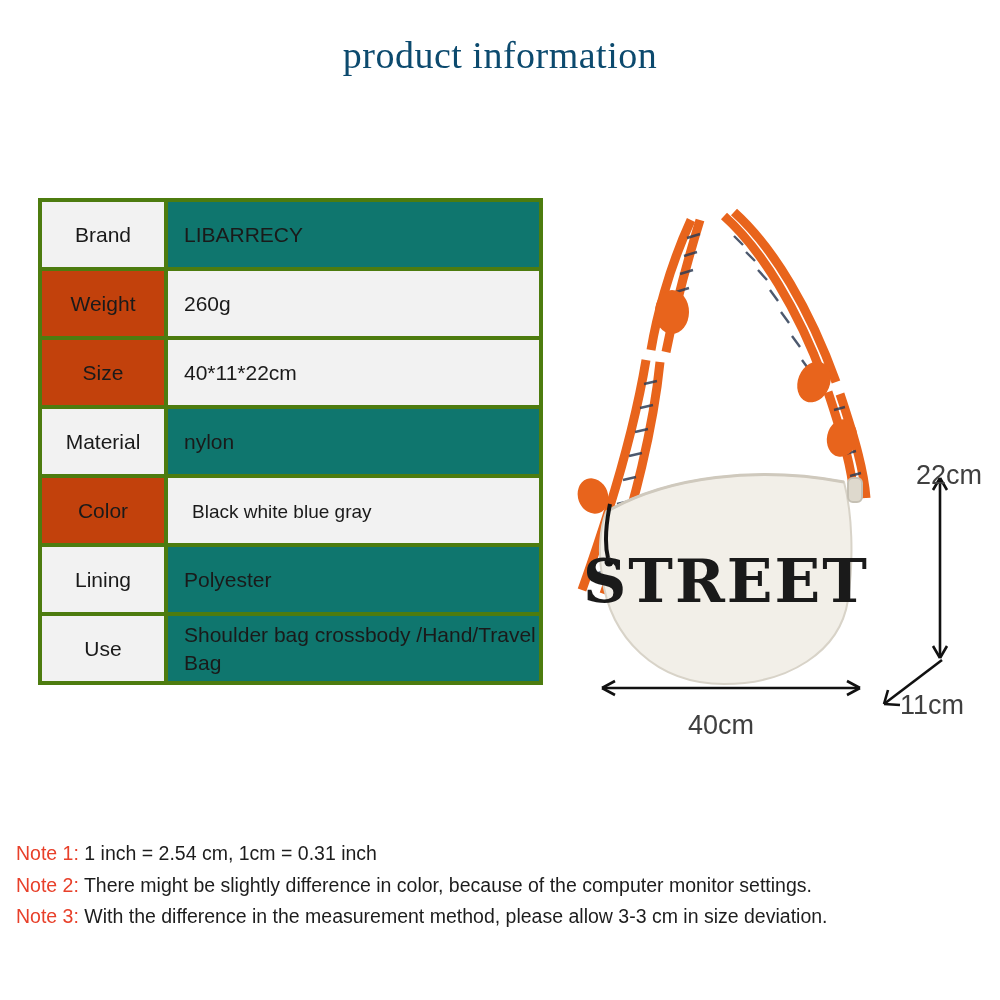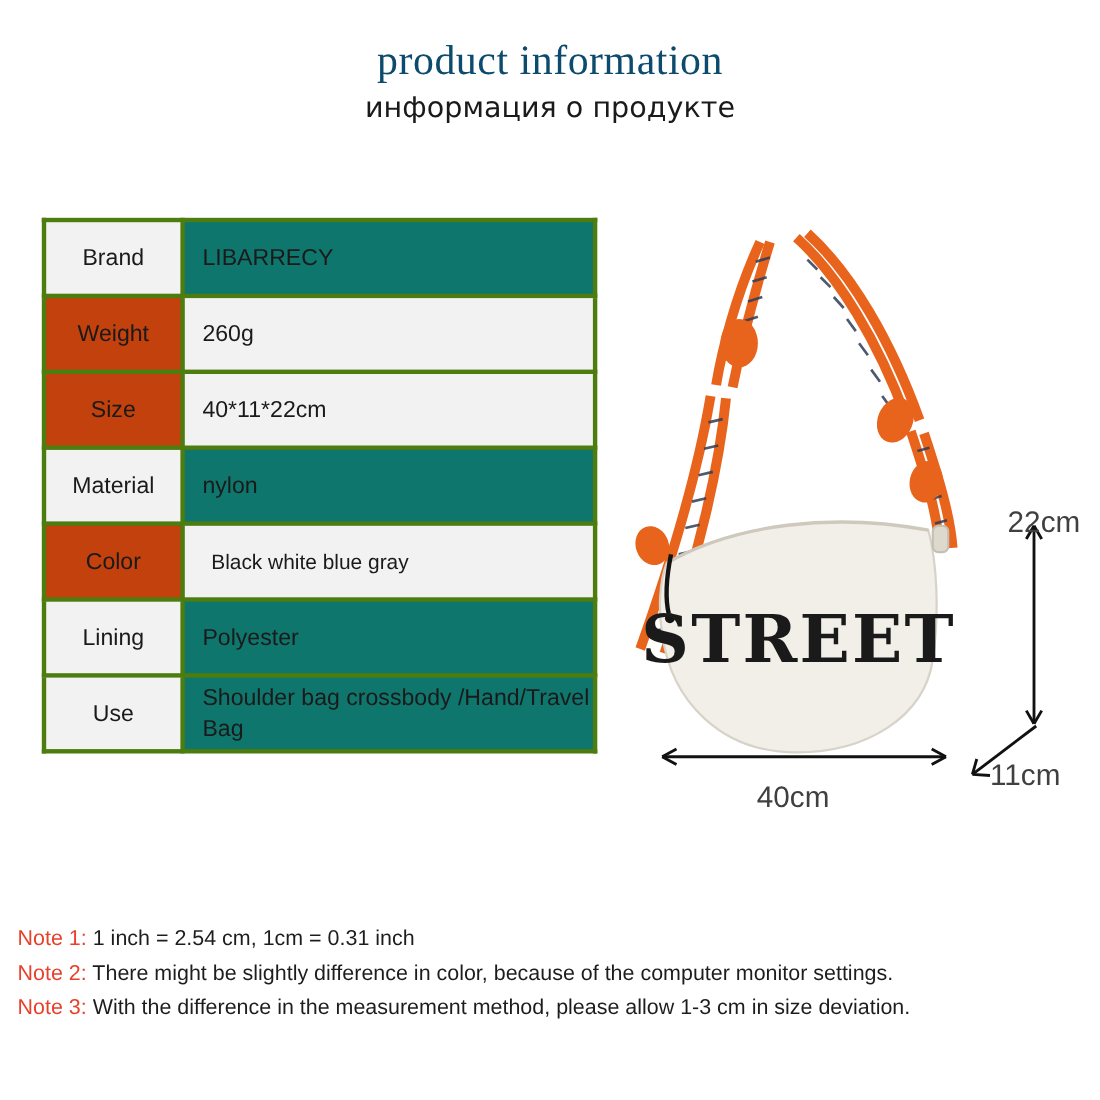--- a/index.html
+++ b/index.html
@@ -121,21 +121,20 @@
   }
   .note-tag {
     color: #e8402a;
   }
 </style>
 </head>
 <body>
 
 <div class="header">
   <div class="title-en">product information</div>
-  <div class="title-ru">информация о продукте</div>
 </div>
 
 <table class="spec-table">
   <tbody>
       <tr>
     <td class="label">Brand</td>
     <td class="value">LIBARRECY</td>
   </tr>
   <tr class="alt">
     <td class="label">Weight</td>
@@ -237,15 +236,15 @@
   <div class="note-line">
     <span class="note-tag">Note 1:</span>
     <span>1 inch = 2.54 cm, 1cm = 0.31 inch</span>
   </div>
   <div class="note-line">
     <span class="note-tag">Note 2:</span>
     <span>There might be slightly difference in color, because of the computer monitor settings.</span>
   </div>
   <div class="note-line">
     <span class="note-tag">Note 3:</span>
-    <span>With the difference in the measurement method, please allow 1-3 cm in size deviation.</span>
+    <span>With the difference in the measurement method, please allow 3-3 cm in size deviation.</span>
   </div>
 </div>
 
 </body></html>

